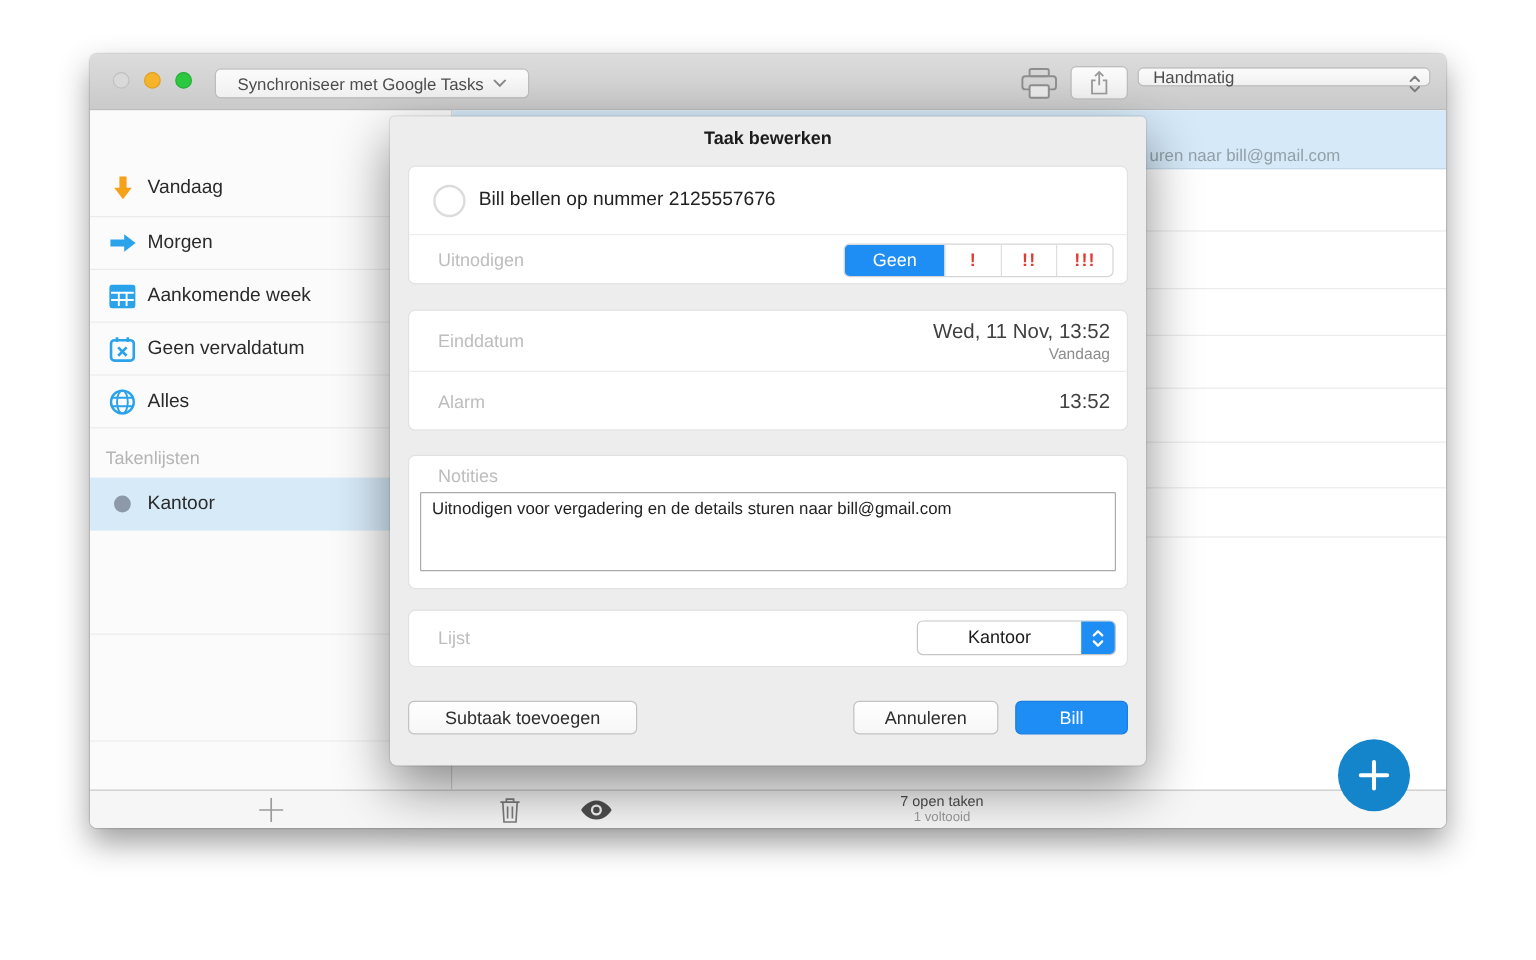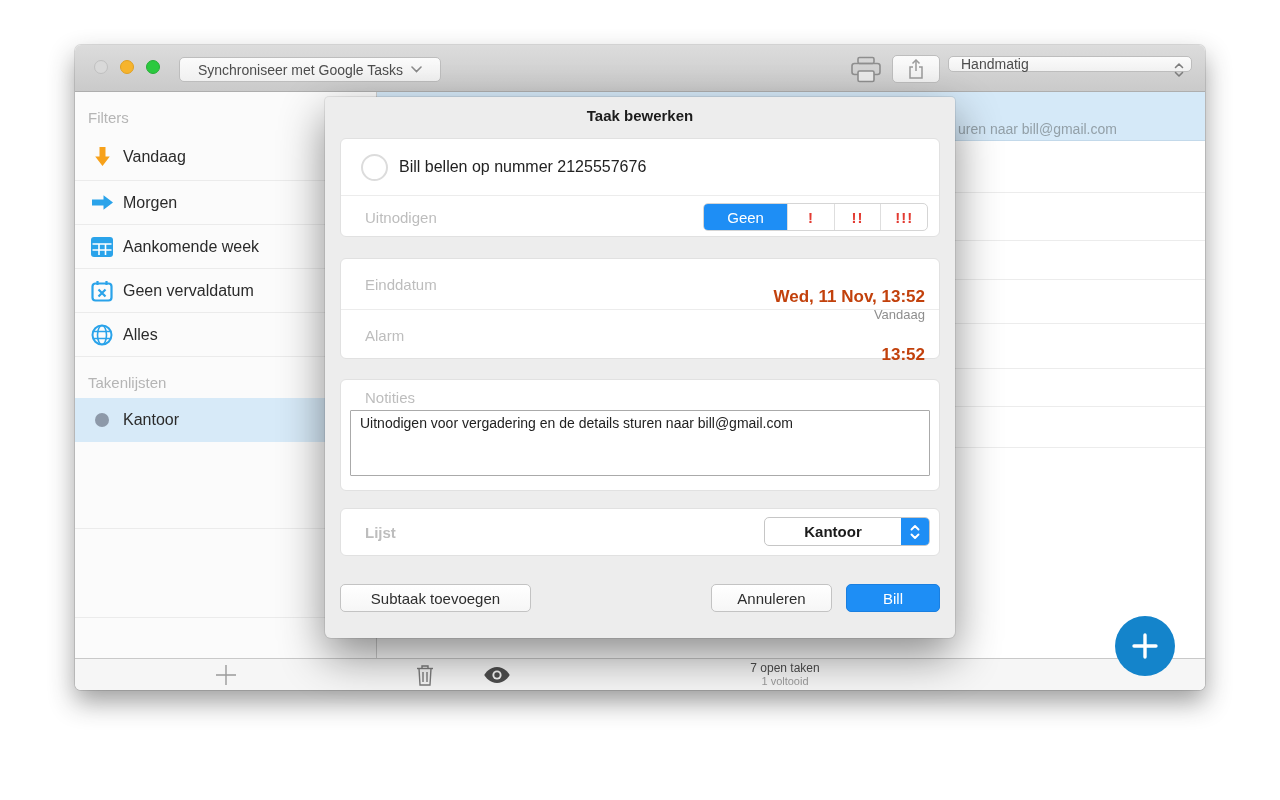--- a/index.html
+++ b/index.html
@@ -74,41 +74,41 @@
     position:absolute; left:325px; top:97px; width:630px; height:541px; z-index:50;
     background:#ededed; border-radius:4px 4px 6px 6px;
     box-shadow:0 18px 45px rgba(0,0,0,.45), 0 0 0 1px rgba(0,0,0,.08);
   }
   .dlg-title { position:absolute; top:10px; left:0; width:630px; text-align:center;
                font-size:15px; font-weight:bold; color:#1c1c1c; }
   .card { position:absolute; left:15px; width:600px; background:#fff; border:1px solid #e1e1e1; border-radius:6px; }
   .card1 { top:41px;  height:99px; }
   .card2 { top:161px; height:101px; }
   .card3 { top:282px; height:112px; }
-  .card4 { top:411px; height:48px;font-weight:bold; }
+  .card4 { top:411px; height:48px; }
 
   .task-row { position:absolute; left:0; top:0; width:598px; height:57px; display:flex; align-items:center; border-bottom:1px solid #ececec; }
   .radio { width:27px; height:27px; border-radius:50%; border:2px solid #dcdcdc; margin-left:20px; flex:none; }
   .task-title { font-size:16px; color:#222; margin-left:11px; }
 
   .prio-row { position:absolute; left:0; top:58px; width:598px; height:40px; display:flex; align-items:center; }
   .field-label { font-size:15px; color:#bdbdbd; margin-left:24px; }
   .seg { position:absolute; right:11px; top:6px; width:225px; height:28px; border:1px solid #d5d5d5;
          border-radius:5px; display:flex; overflow:hidden; background:#fff; }
   .seg span { display:flex; align-items:center; justify-content:center; font-size:15px; }
   .seg .opt-none { width:84px; background:#1e8ef5; color:#fff; }
   .seg .opt-r { width:47px; color:#e33b32; font-weight:bold; letter-spacing:1px; border-left:1px solid #dedede; }
   .seg .opt-r:first-of-type { border-left:none; }
 
   .kv-row { position:absolute; left:0; width:598px; display:flex; align-items:center; }
   .due-row { top:0; height:51px; border-bottom:1px solid #ececec; }
   .alarm-row { top:52px; height:48px; }
   .kv-val { position:absolute; right:14px; text-align:right; }
   .due-val { top:8px; }
-  .kv-main { font-size:17px; font-weight:bold; color:#c2410c; line-height:20px;margin-top:20px; }
+  .kv-main { font-size:17px; font-weight:normal; color:#404040; line-height:20px; }
   .kv-sub  { font-size:13px; color:#8e8e8e; line-height:15px; }
   .alarm-val { top:14px; }
 
   .notes-label { position:absolute; left:24px; top:9px; font-size:15px; color:#bdbdbd; }
   .notes-area { position:absolute; left:9px; top:30px; width:580px; height:66px;
                 border:1px solid #aaaaaa; background:#fff; resize:none; outline:none;
                 font-family:"Liberation Sans", sans-serif; font-size:14px; color:#222; padding:4px 9px; border-radius:1px; }
 
   .list-row { position:absolute; left:0; top:0; width:598px; height:46px; display:flex; align-items:center; }
   .list-select { position:absolute; right:9px; top:8px; width:166px; height:29px;
@@ -162,21 +162,20 @@
       <div class="sort-select">
         <span>Handmatig</span>
         <svg class="stepper" width="10" height="18" viewBox="0 0 10 18">
           <path d="M1.5 6.5 L5 3 l3.5 3.5" stroke="#7d7d7d" stroke-width="1.6" fill="none" stroke-linecap="round" stroke-linejoin="round"></path>
           <path d="M1.5 11.5 L5 15 l3.5-3.5" stroke="#7d7d7d" stroke-width="1.6" fill="none" stroke-linecap="round" stroke-linejoin="round"></path>
         </svg>
       </div>
     </div>
 
     <div class="sidebar">
-      <div class="side-header" style="top:0; height:41px;">Filters</div>
 
       <div class="side-row" style="top:41px; height:48px;">
         <span class="s-icon">
           <svg width="17" height="21" viewBox="0 0 17 21">
               <path d="M5.5 1 h6 v9.5 h4.3 L8.5 20 1.2 10.5 h4.3z" fill="#f7a11a"></path>
             </svg>
         </span>
         <span class="s-label">Vandaag</span>
       </div>
 

